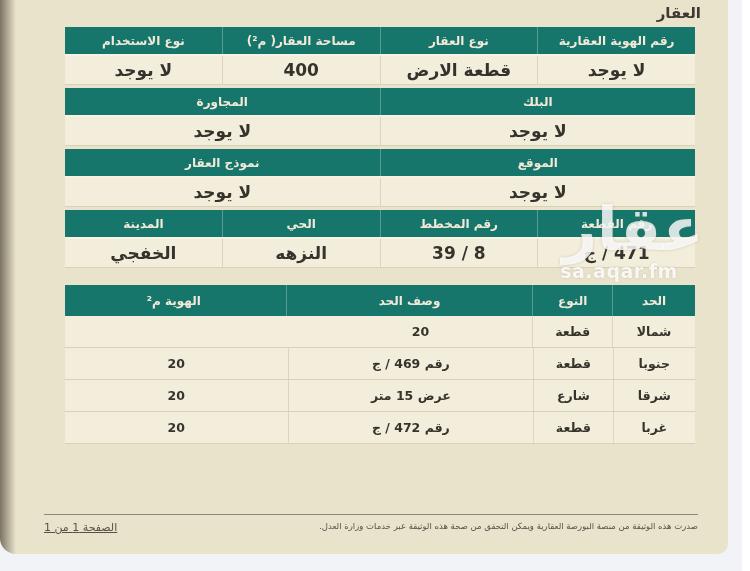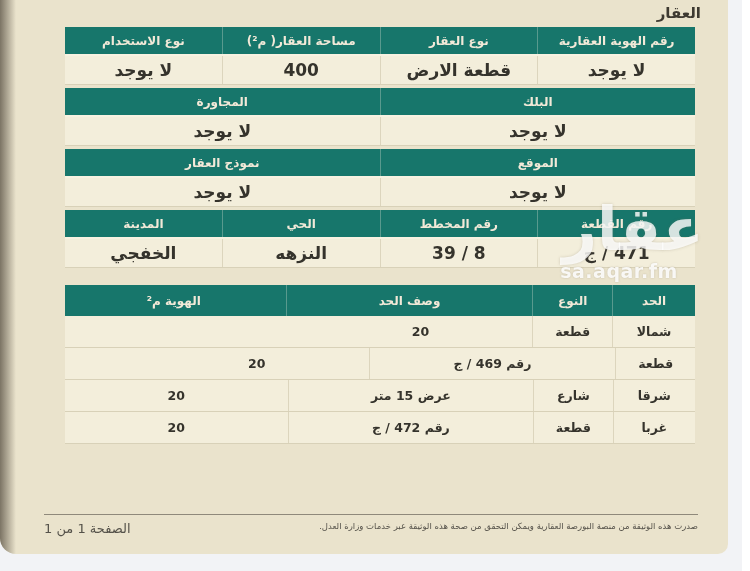--- a/index.html
+++ b/index.html
@@ -85,21 +85,21 @@
     direction:ltr;
   }
   .footer{
     position:absolute;left:44px;right:30px;top:514px;
     border-top:1px solid #8f897b;
     padding-top:6px;
     display:flex;flex-direction:row;justify-content:space-between;align-items:flex-start;
     direction:rtl;
   }
   .footer-disclaimer{font-size:8.5px;color:#55524a;}
-  .footer-page{font-size:13px;color:#55524a;padding-right:18px;}
+  .footer-page{font-size:11px;color:#55524a;padding-right:18px;text-decoration:underline;}
 </style>
 </head>
 <body>
 
 <div class="canvas">
   <div class="page">
 
     <div class="content">
 
       <div class="doc-title">العقار</div>
@@ -162,20 +162,21 @@
           <div class="bc-type">النوع</div>
           <div class="bc-desc">وصف الحد</div>
           <div class="bc-len">الهوية م²</div>
         </div>
         <div class="brow">
           <div class="bc-had">شمالا</div>
           <div class="bc-type">قطعة</div>
           <div class="bc-len">20</div>
         </div>
         <div class="brow">
+          <div class="bc-had">جنوبا</div>
           <div class="bc-type">قطعة</div>
           <div class="bc-desc">رقم 469 / ج</div>
           <div class="bc-len">20</div>
         </div>
         <div class="brow">
           <div class="bc-had">شرقا</div>
           <div class="bc-type">شارع</div>
           <div class="bc-desc">عرض 15 متر</div>
           <div class="bc-len">20</div>
         </div>

